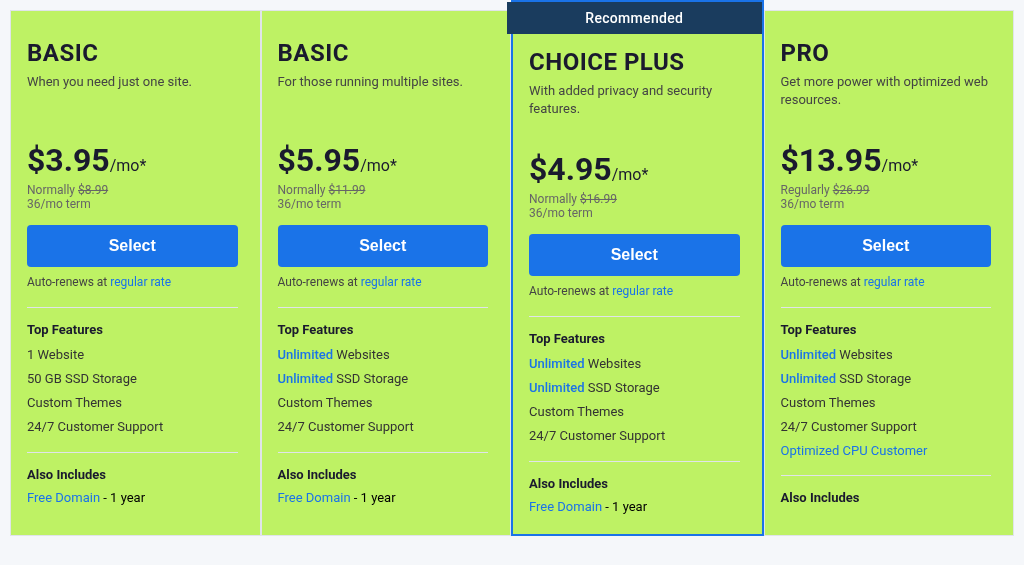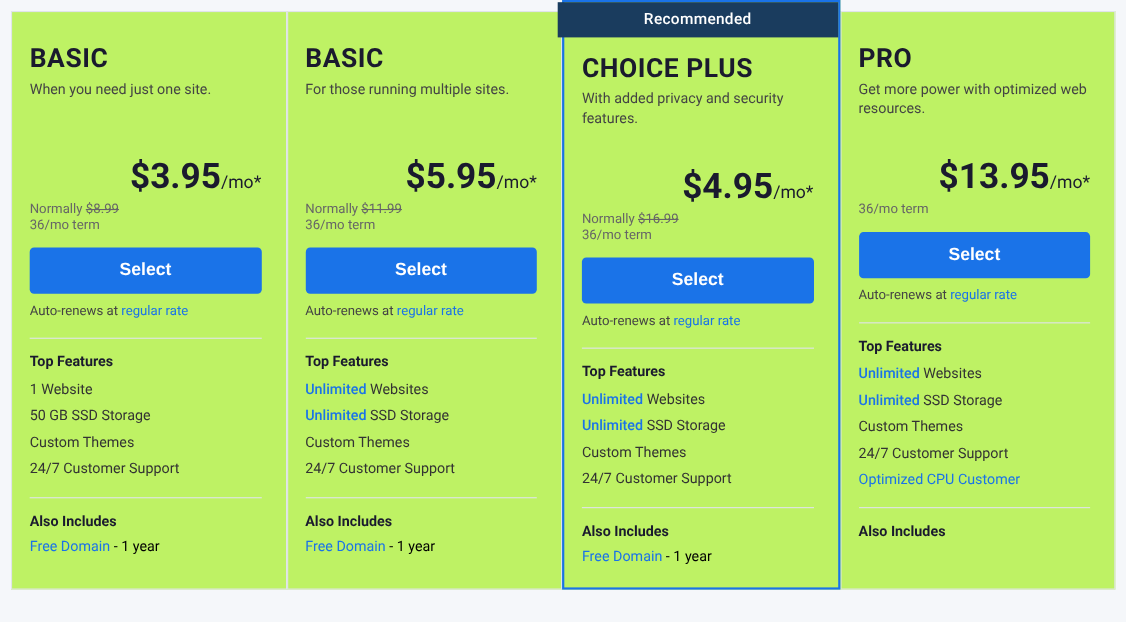--- a/index.html
+++ b/index.html
@@ -49,21 +49,20 @@
       letter-spacing: 0.5px;
     }
     .plan-desc {
       font-size: 13px;
       color: #444;
       line-height: 1.4;
       min-height: 50px;
     }
     .price-block {
       margin: 18px 0 4px 0;
-      text-align: right;
     }
     .price-main {
       font-size: 32px;
       font-weight: 700;
       color: #1a1a2e;
     }
     .price-main .period {
       font-size: 16px;
       font-weight: 400;
     }
@@ -219,20 +218,21 @@
       <hr class="divider">
       <div class="also-includes">Also Includes</div>
       <div class="free-domain"><a href="#">Free Domain</a> - 1 year</div>
     </div>
     <div class="plan-card">
       <div class="plan-name">PRO</div>
       <div class="plan-desc">Get more power with optimized web resources.</div>
       <div class="price-block">
     <span class="price-main">$13.95<span class="period">/mo*</span></span>
   </div>
+      <div class="price-normal">Regularly <span class="strikethrough">$26.99</span></div>
       <div class="price-term">36/mo term</div>
       <button class="select-btn">Select</button>
       <div class="auto-renew">Auto-renews at <a href="#">regular rate</a></div>
       <hr class="divider">
       <div class="section-title">Top Features</div>
       <ul class="feature-list">
         <li><span class="highlight">Unlimited</span> Websites</li>
         <li><span class="highlight">Unlimited</span> SSD Storage</li>
         <li>Custom Themes</li>
         <li>24/7 Customer Support</li>

